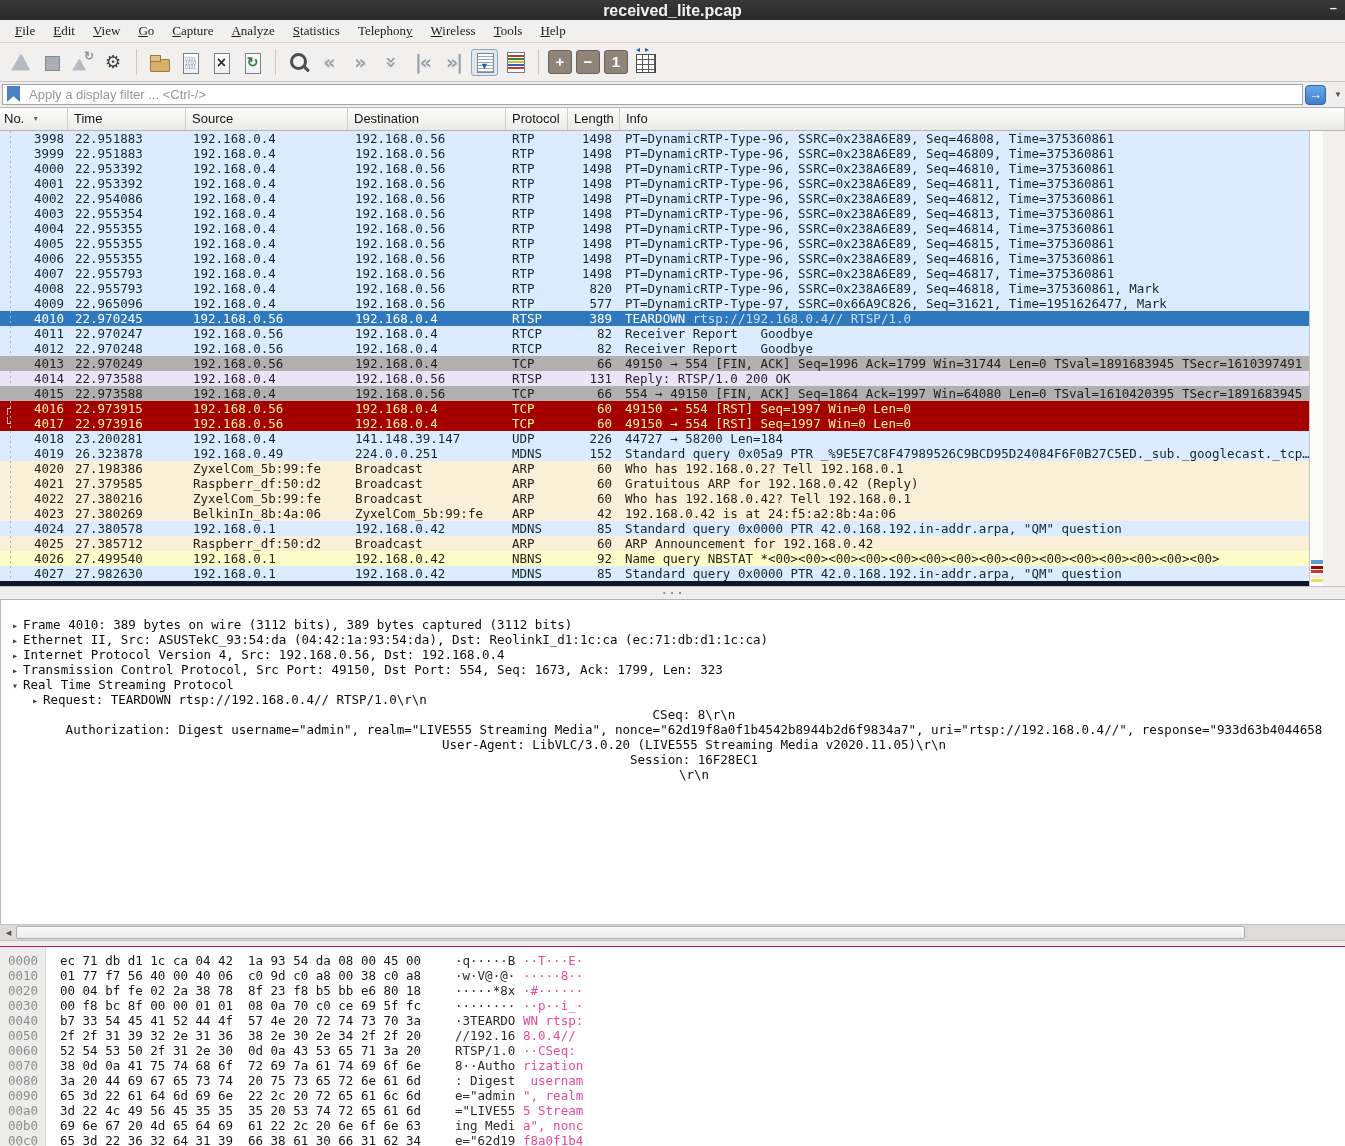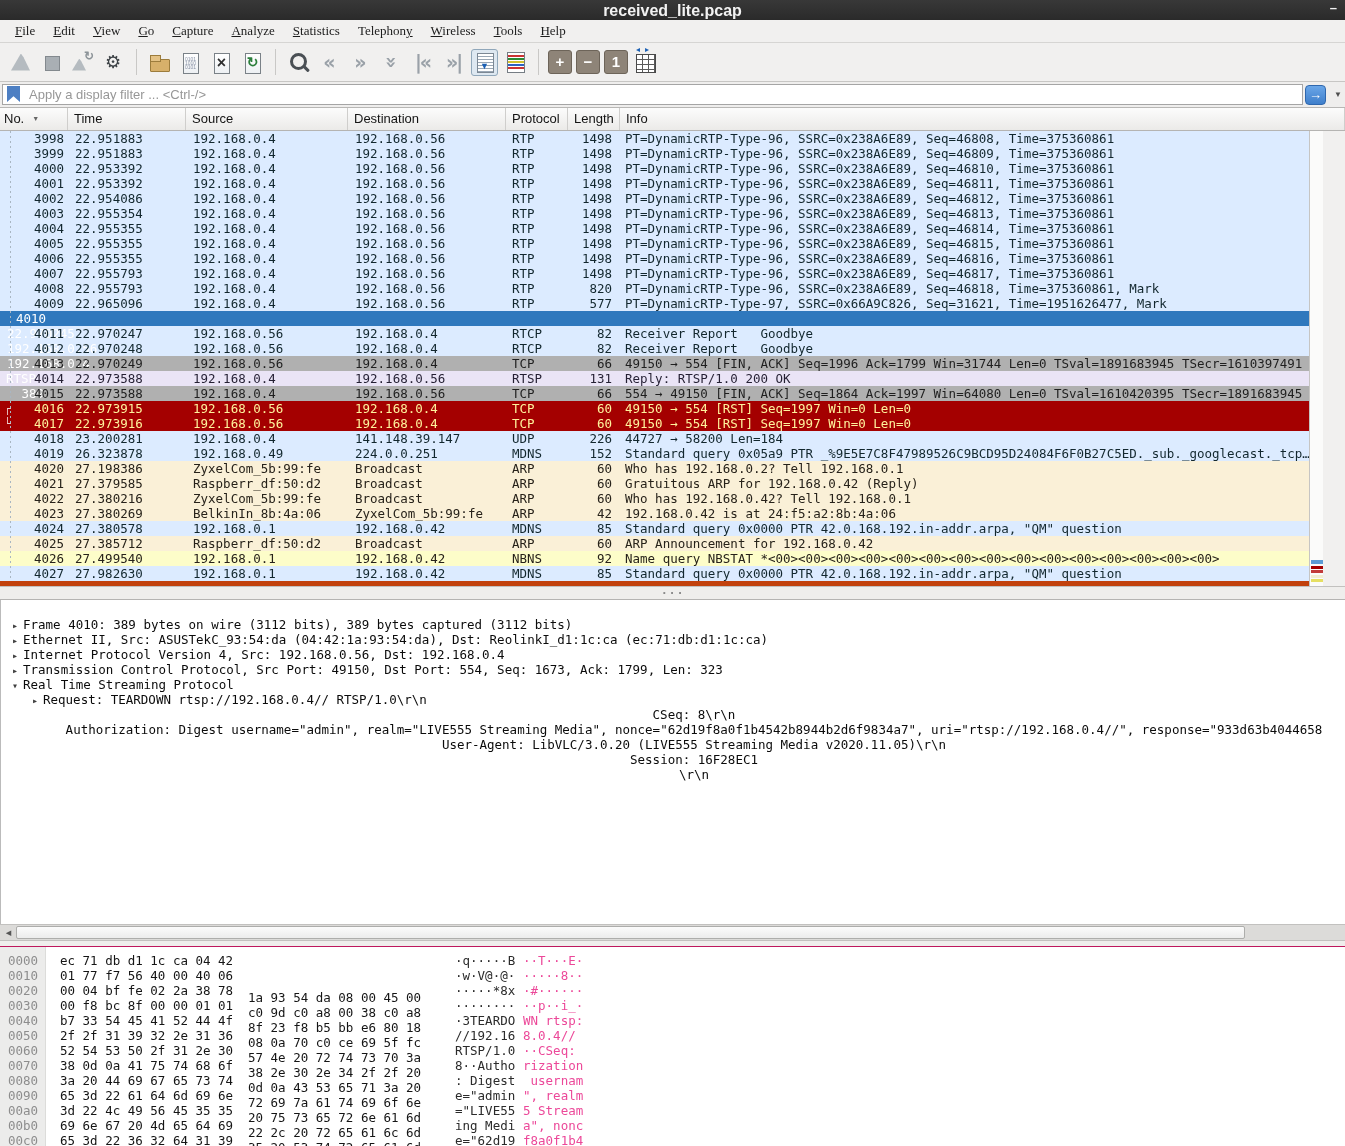--- a/index.html
+++ b/index.html
@@ -115,42 +115,42 @@
   .hcell.time { width:118px; }
   .hcell.src { width:162px; }
   .hcell.dst { width:158px; }
   .hcell.proto { width:62px; }
   .hcell.len { width:52px; }
   .hcell.info { flex:1; }
   .sort { font-size:7px; color:#666; margin-left:8px; vertical-align:2px; }
 
   
   .plist { position:absolute; left:0; top:131px; width:1323px; height:455px;
-    background:#c2410c; overflow:hidden; }
+    background:#0f172a; overflow:hidden; }
   .plbody { position:absolute; left:0; top:0; width:1331px; }
   .plbody::before { content:""; position:absolute; left:10px; top:0; height:450px;
     width:1px; background:repeating-linear-gradient(to bottom,#a9b6c2 0 2px,transparent 2px 5px); }
   .prow { display:flex; height:15px; font:12.5px/15px "DejaVu Sans Mono",monospace;
     color:var(--c-rowfg); white-space:pre; }
   .cell { overflow:hidden; white-space:pre; flex:0 0 auto; }
   .cell.gut { width:18px; color:rgba(255,255,255,.8); font-size:11px; padding-left:4px; }
   .cell.no { width:50px; text-align:right; padding-right:4px; }
   .cell.time { width:118px; padding-left:7px; }
   .cell.src { width:162px; padding-left:7px; }
   .cell.dst { width:158px; padding-left:7px; }
   .cell.proto { width:62px; padding-left:6px; }
   .cell.len { width:52px; text-align:right; padding-right:8px; }
   .cell.info { flex:1 1 auto; padding-left:5px; }
   .c-udp { background:var(--c-udp); }
   .c-arp { background:var(--c-arp); color:#27221a; }
   .c-nbns { background:var(--c-nbns); color:#27221a; }
   .c-gray { background:var(--c-gray); color:#1f1f1f; }
   .c-rtsp { background:var(--c-rtsp); color:#241f33; }
   .c-rst { background:var(--c-rst_bg); color:var(--c-rst_fg); }
-  .selected { background:var(--c-sel) !important; color:#fff !important;flex-direction:column; }
+  .selected { background:var(--c-sel) !important; color:#fff !important; }
   .selected .dim { color:#c9def2; }
   .vscroll { position:absolute; right:0; top:0; width:14px; height:455px;
     background:#fbfbfa; border-left:1px solid #c6c5c3; }
   .vmark { position:absolute; left:1px; width:12px; }
 
   
   .split1 { position:absolute; left:0; top:586px; width:1345px; height:14px;
     background:#efeeec; border-top:1px solid #c2c1bf; border-bottom:1px solid #b5b4b2; }
   .split1::after { content:"· · ·"; position:absolute; left:0; right:0; top:-2px;
     text-align:center; color:#8a8a8a; font-size:13px; font-weight:bold; }
@@ -180,21 +180,21 @@
   
   .hex { position:absolute; left:0; top:946px; width:1345px; height:200px;
     background:#fff; border-top:1px solid #be185d; overflow:hidden; padding-top:6px; }
   .offstrip { position:absolute; left:0; top:0; width:46px; height:200px;
     background:#ececeb; border-right:1px solid #dcdcda; }
   .hexbody { position:relative; }
   .hrow { display:flex; height:15px; font:12.5px/15px "DejaVu Sans Mono",monospace;
     color:#151515; white-space:pre; }
   .hrow .off { width:60px; padding-left:8px; color:#8d8d8d; flex:0 0 auto; }
   .hrow .hx1 { width:188px; flex:0 0 auto; }
-  .hrow .hx2 { width:207px; flex:0 0 auto;margin-top:37px; }
+  .hrow .hx2 { width:207px; flex:0 0 auto; }
   .hrow .as1 { width:68px; flex:0 0 auto; color:#2b2b2b; }
   .hrow .as2 { flex:0 0 auto; color:#ec4899; }
 </style>
 </head>
 <body>
 
 <div class="win">
   <div class="titlebar">
     <span class="title">received_lite.pcap</span>
     <span class="minbtn">–</span>

